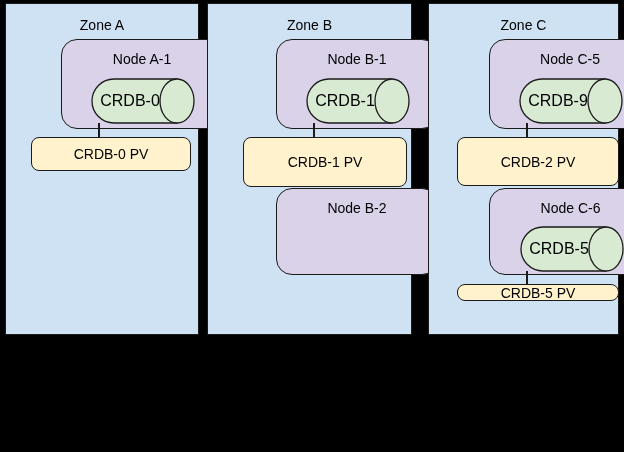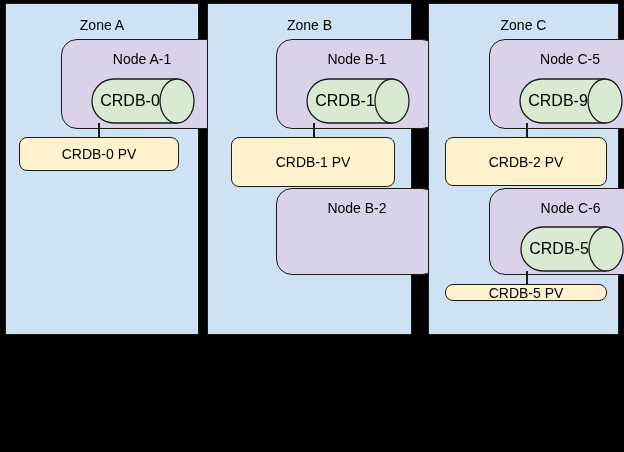--- a/index.html
+++ b/index.html
@@ -50,20 +50,21 @@
     background:var(--border-color,#1b1b1b);
   }
   .pv{
     position:absolute;
     background:var(--pv-fill,#fff2cc);
     border:1px solid var(--border-color,#1b1b1b);
     border-radius:8px;
     box-sizing:border-box;
     display:flex;align-items:center;justify-content:center;
     font-size:14px;
+    margin-left:12px;
   }
 </style>
 </head>
 <body>
 
 <div class="canvas">
 
   <section class="zone" style="left:5px;top:3px;width:194px;height:332px">
     <div class="zone-label">Zone A</div>
 

